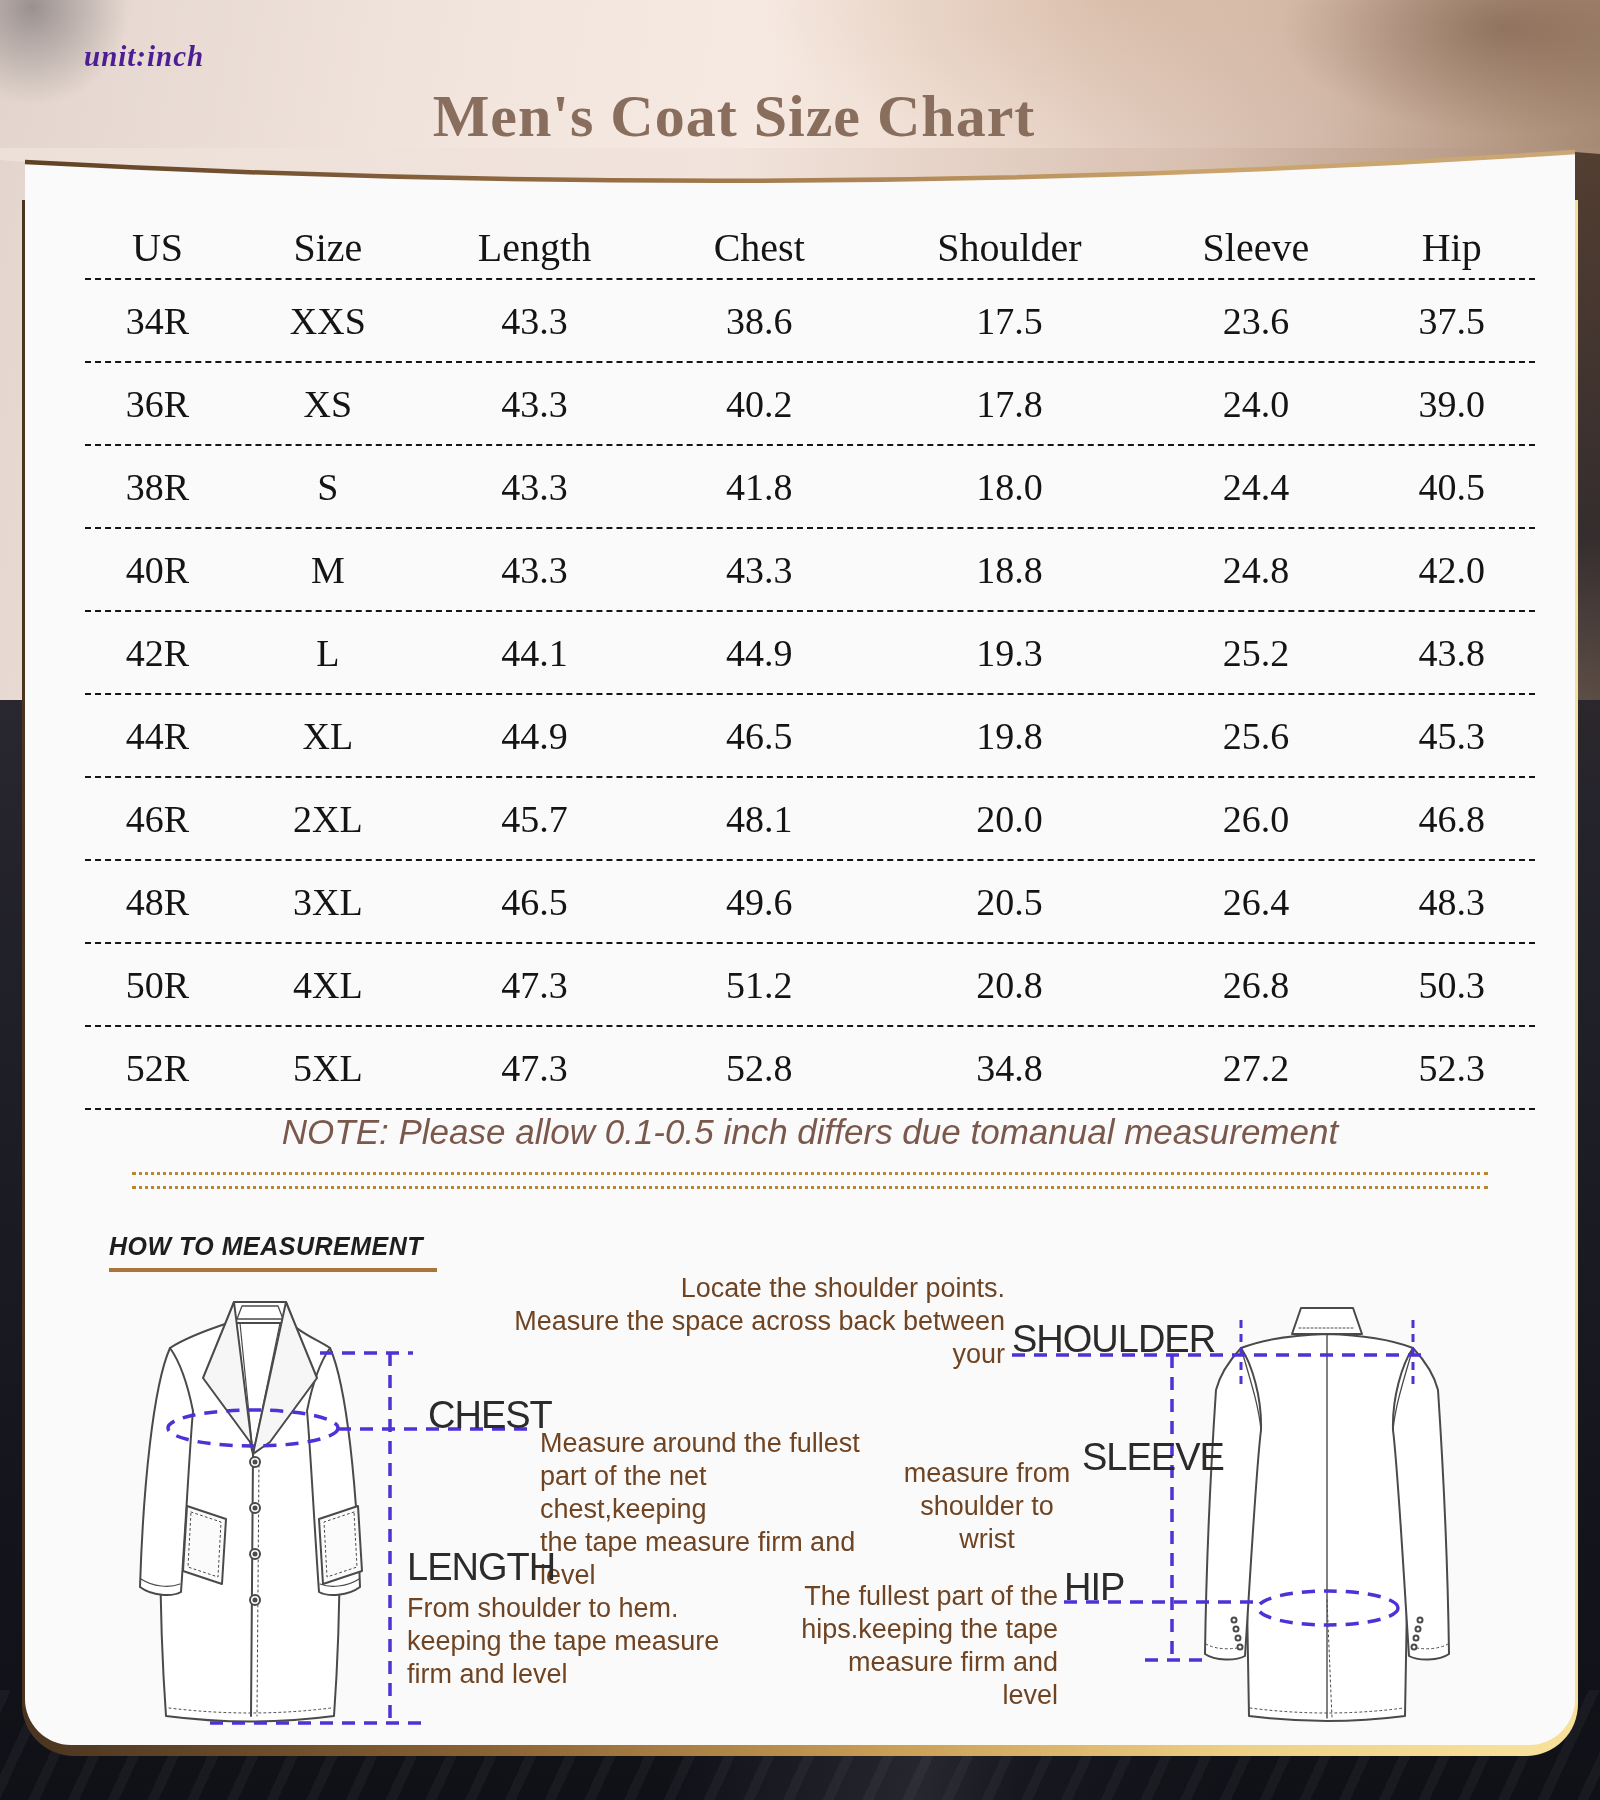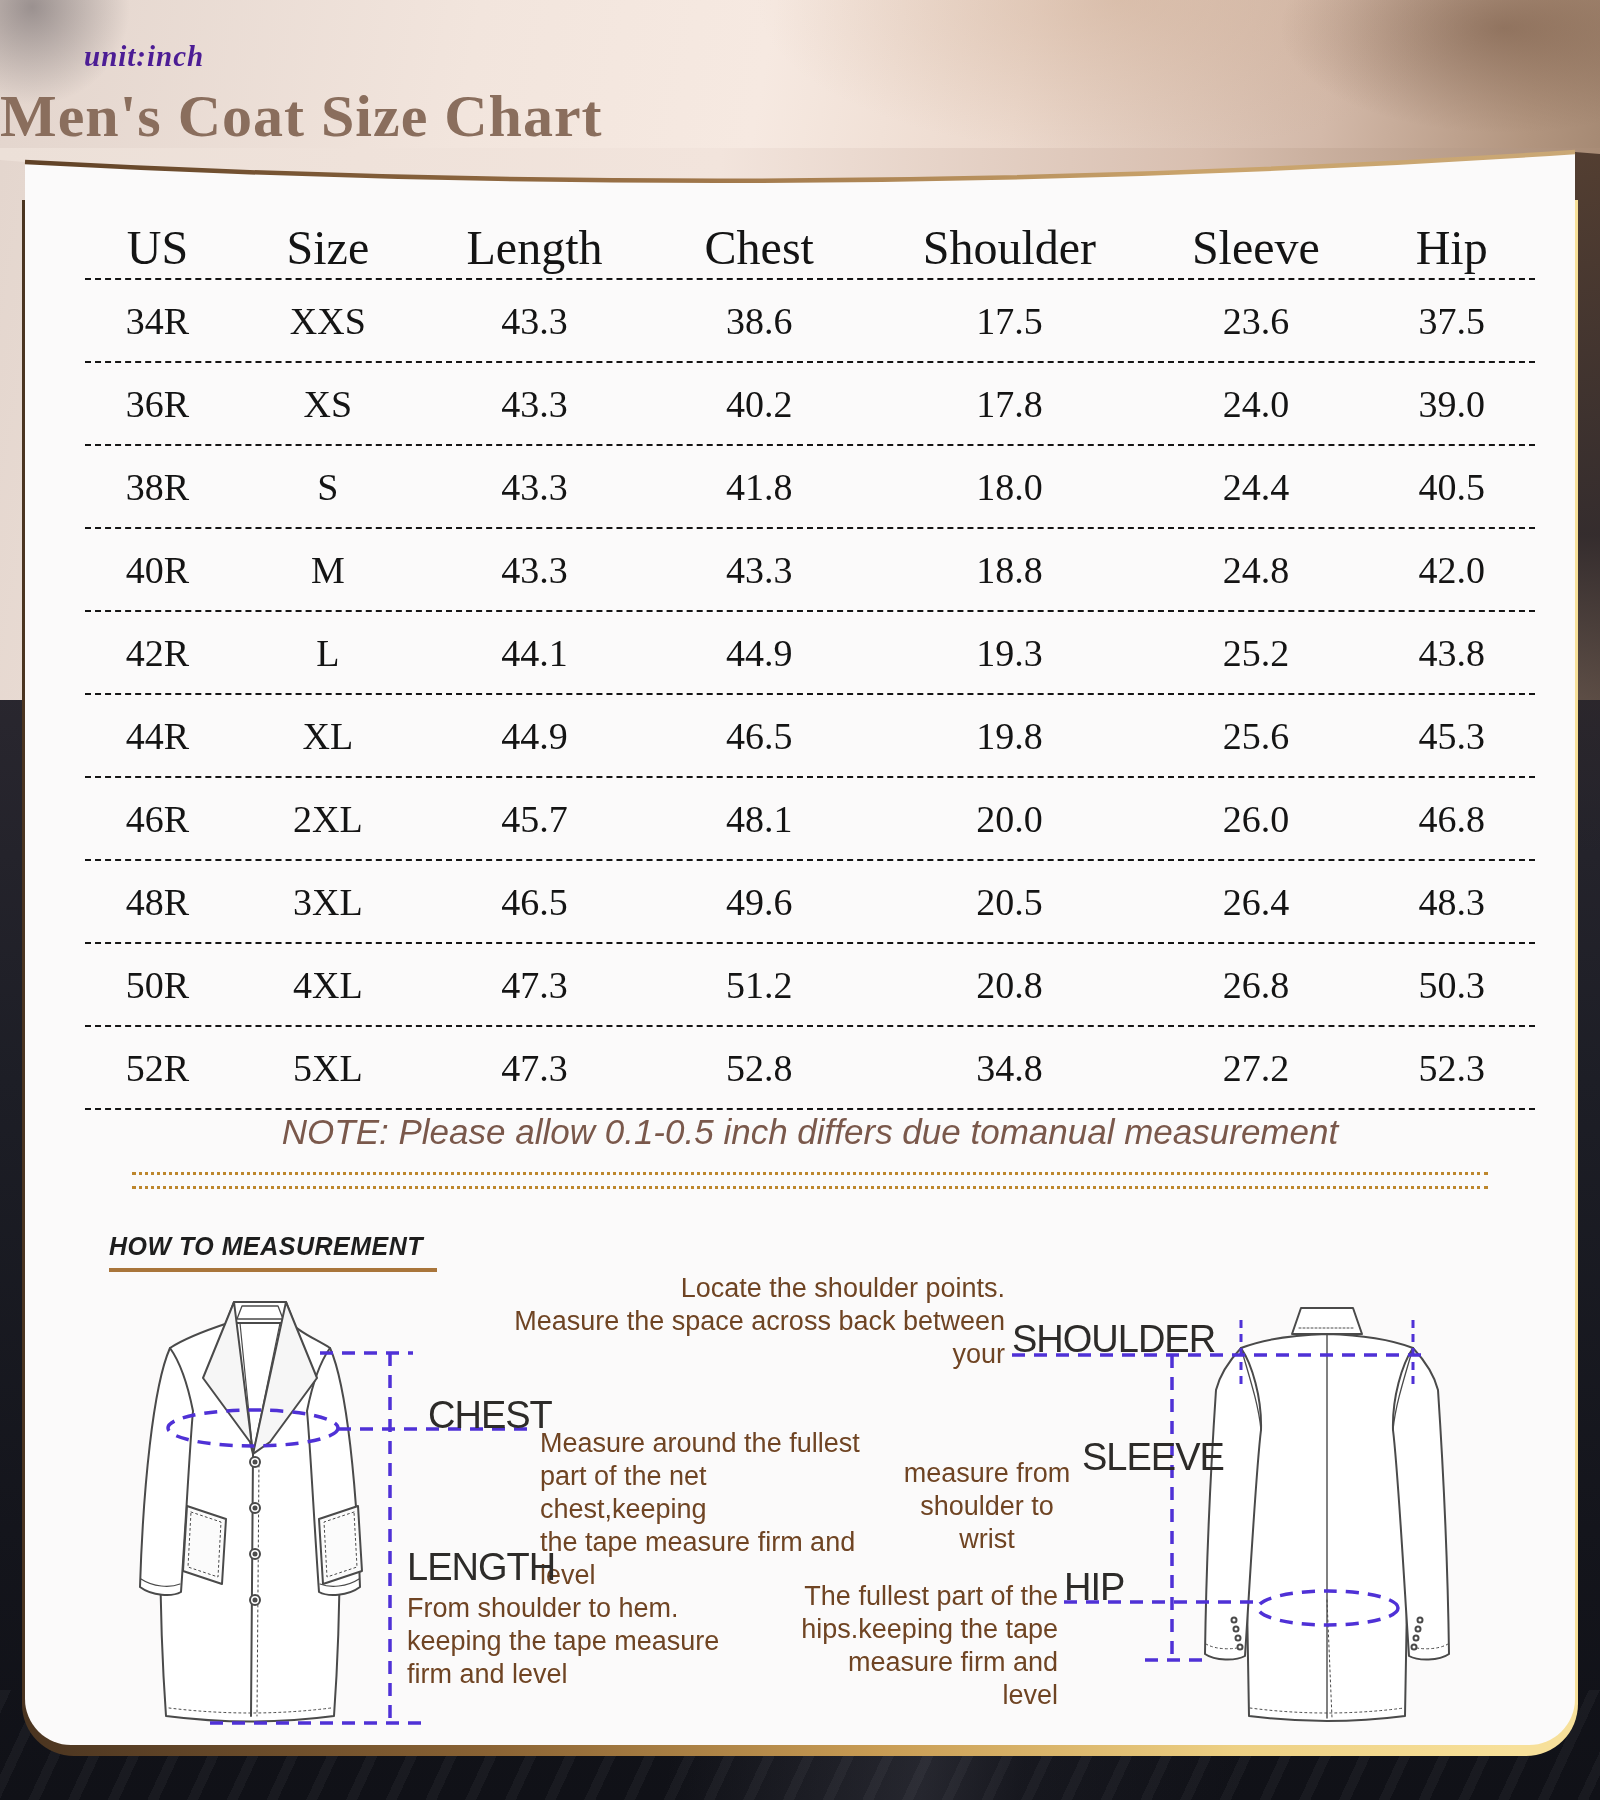--- a/index.html
+++ b/index.html
@@ -28,29 +28,29 @@
   .gold-backing{left:22px;top:200px;width:1556px;height:1556px;z-index:3;border-radius:0 0 52px 52px;
     background:linear-gradient(90deg,#4a3420,#8a6334 30%,#c89c54 55%,#edd084 78%,#f7e09a 96%);}
   .panel{left:25px;top:150px;width:1550px;height:1595px;background:#fbfafa;z-index:4;border-radius:2px 2px 46px 46px;}
   .curve-svg{left:0;top:148px;width:1600px;height:64px;z-index:5;}
   .content{left:0;top:0;width:1600px;height:1800px;z-index:6;}
 
   
   .unit{left:84px;top:40px;font:italic 700 29px "Liberation Serif","DejaVu Serif",serif;color:#4c1d95;letter-spacing:1px;}
   .brand{left:0;top:30px;width:1600px;text-align:center;
     font:700 46px "Liberation Serif","DejaVu Serif",serif;color:#8a6e5d;letter-spacing:2px;}
-  .title{left:0;top:82px;width:1388px;text-align:left;
-    font:700 60px "Liberation Serif","DejaVu Serif",serif;color:#8a6e5d;letter-spacing:1px;}
+  .title{left:0;top:82px;width:1388px;text-align:center;
+    font:700 60px "Liberation Serif","DejaVu Serif",serif;color:#8a6e5d;letter-spacing:1px;padding-left:40px;}
 
   
   .size-table{left:85px;top:216px;width:1450px;font-family:"Liberation Serif","DejaVu Serif",serif;color:#141414;}
   .thead{display:flex;height:62px;align-items:center;border-bottom:2px dashed #151515;}
   .trow{display:flex;height:81px;align-items:center;border-bottom:2px dashed #151515;}
   .tcell{text-align:center;}
-  .thead .tcell{font-size:48px;}
+  .thead .tcell{font-size:40px;}
   .trow .tcell{font-size:38px;}
   .c0{width:10%;}.c1{width:13.5%;}.c2{width:15%;}.c3{width:16%;}.c4{width:18.5%;}.c5{width:15.5%;}.c6{width:11.5%;}
 
   
   .note{left:120px;top:1112px;width:1380px;text-align:center;
     font:italic 400 35px "Liberation Sans","DejaVu Sans",sans-serif;color:#7a584b;}
   .gold-dots{left:132px;top:1172px;width:1356px;height:11px;
     border-top:3px dotted #bd862c;border-bottom:3px dotted #bd862c;}
 
   

